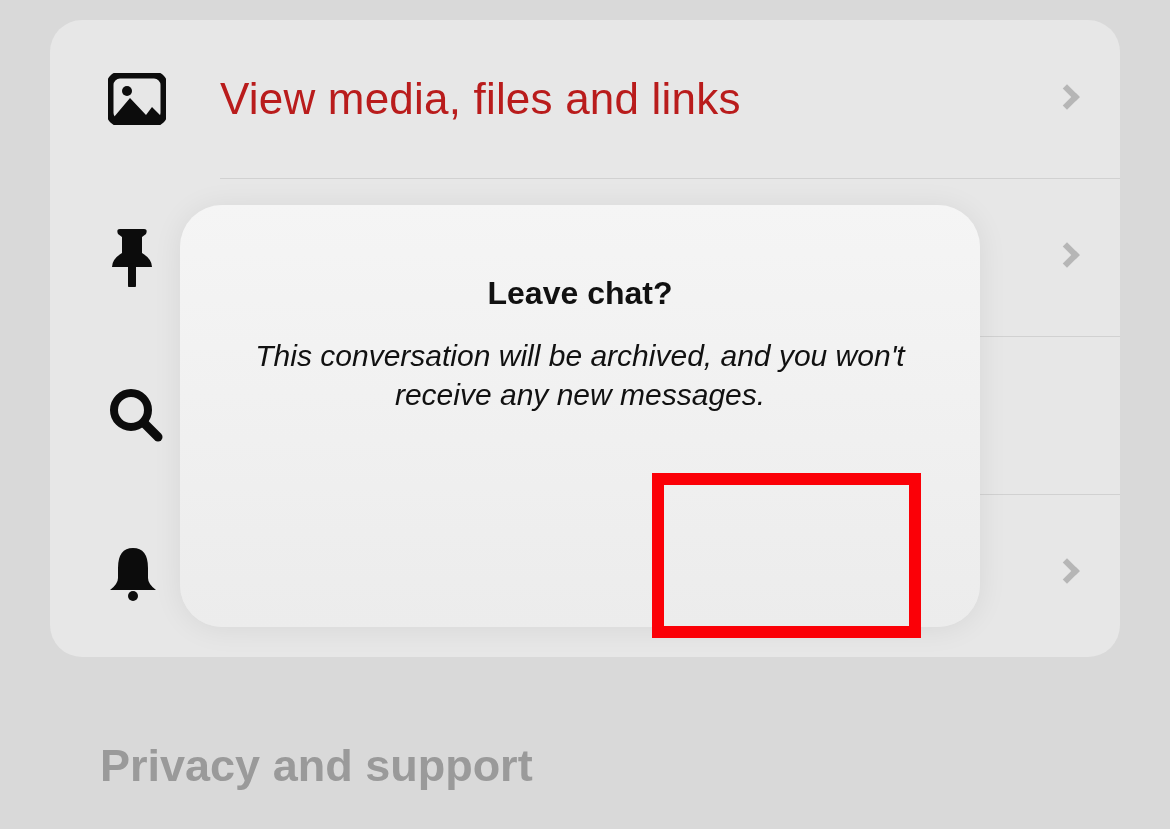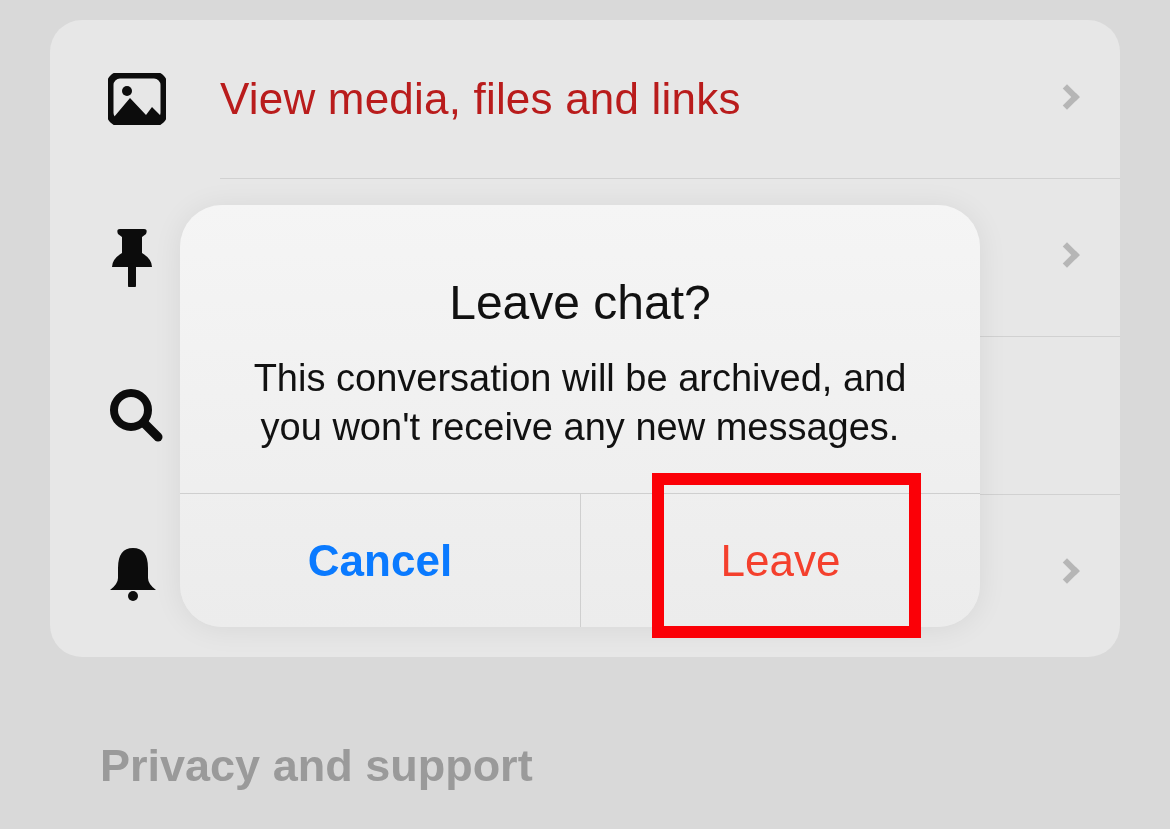--- a/index.html
+++ b/index.html
@@ -89,31 +89,32 @@
     box-shadow: 0 2px 30px rgba(0,0,0,0.07);
     display: flex;
     flex-direction: column;
   }
   .dialog-body {
     flex: 1 1 auto;
     padding: 70px 40px 40px 40px;
     text-align: center;
   }
   .dialog-title {
-    font-size: 48px;
-    font-weight: 400;
+    font-size: 32px;
+    font-weight: 700;
     color: #111;
     margin-bottom: 24px;
     text-align: center;
   }
   .dialog-message {
-    font-size: 38px;
+    font-size: 30px;
     line-height: 1.3;
     color: #111;
     font-weight: 400;
+    font-style: italic;
   }
   .dialog-buttons {
     display: flex;
     flex: 0 0 134px;
     border-top: 1px solid #cfcfcf;
   }
   .dialog-btn {
     flex: 1 1 50%;
     display: flex;
     align-items: center;
@@ -193,19 +194,15 @@
 
 </div>
 
 <div class="section-title">Privacy and support</div>
 
 <div class="dialog">
   <div class="dialog-body">
     <div class="dialog-title">Leave chat?</div>
     <div class="dialog-message">This conversation will be archived, and you won't receive any new messages.</div>
   </div>
-  <div class="dialog-buttons">
-    <div class="dialog-btn btn-cancel">Cancel</div>
-    <div class="dialog-btn btn-leave">Leave</div>
-  </div>
 </div>
 
 <div class="highlight-box"></div>
 
 </body></html>

